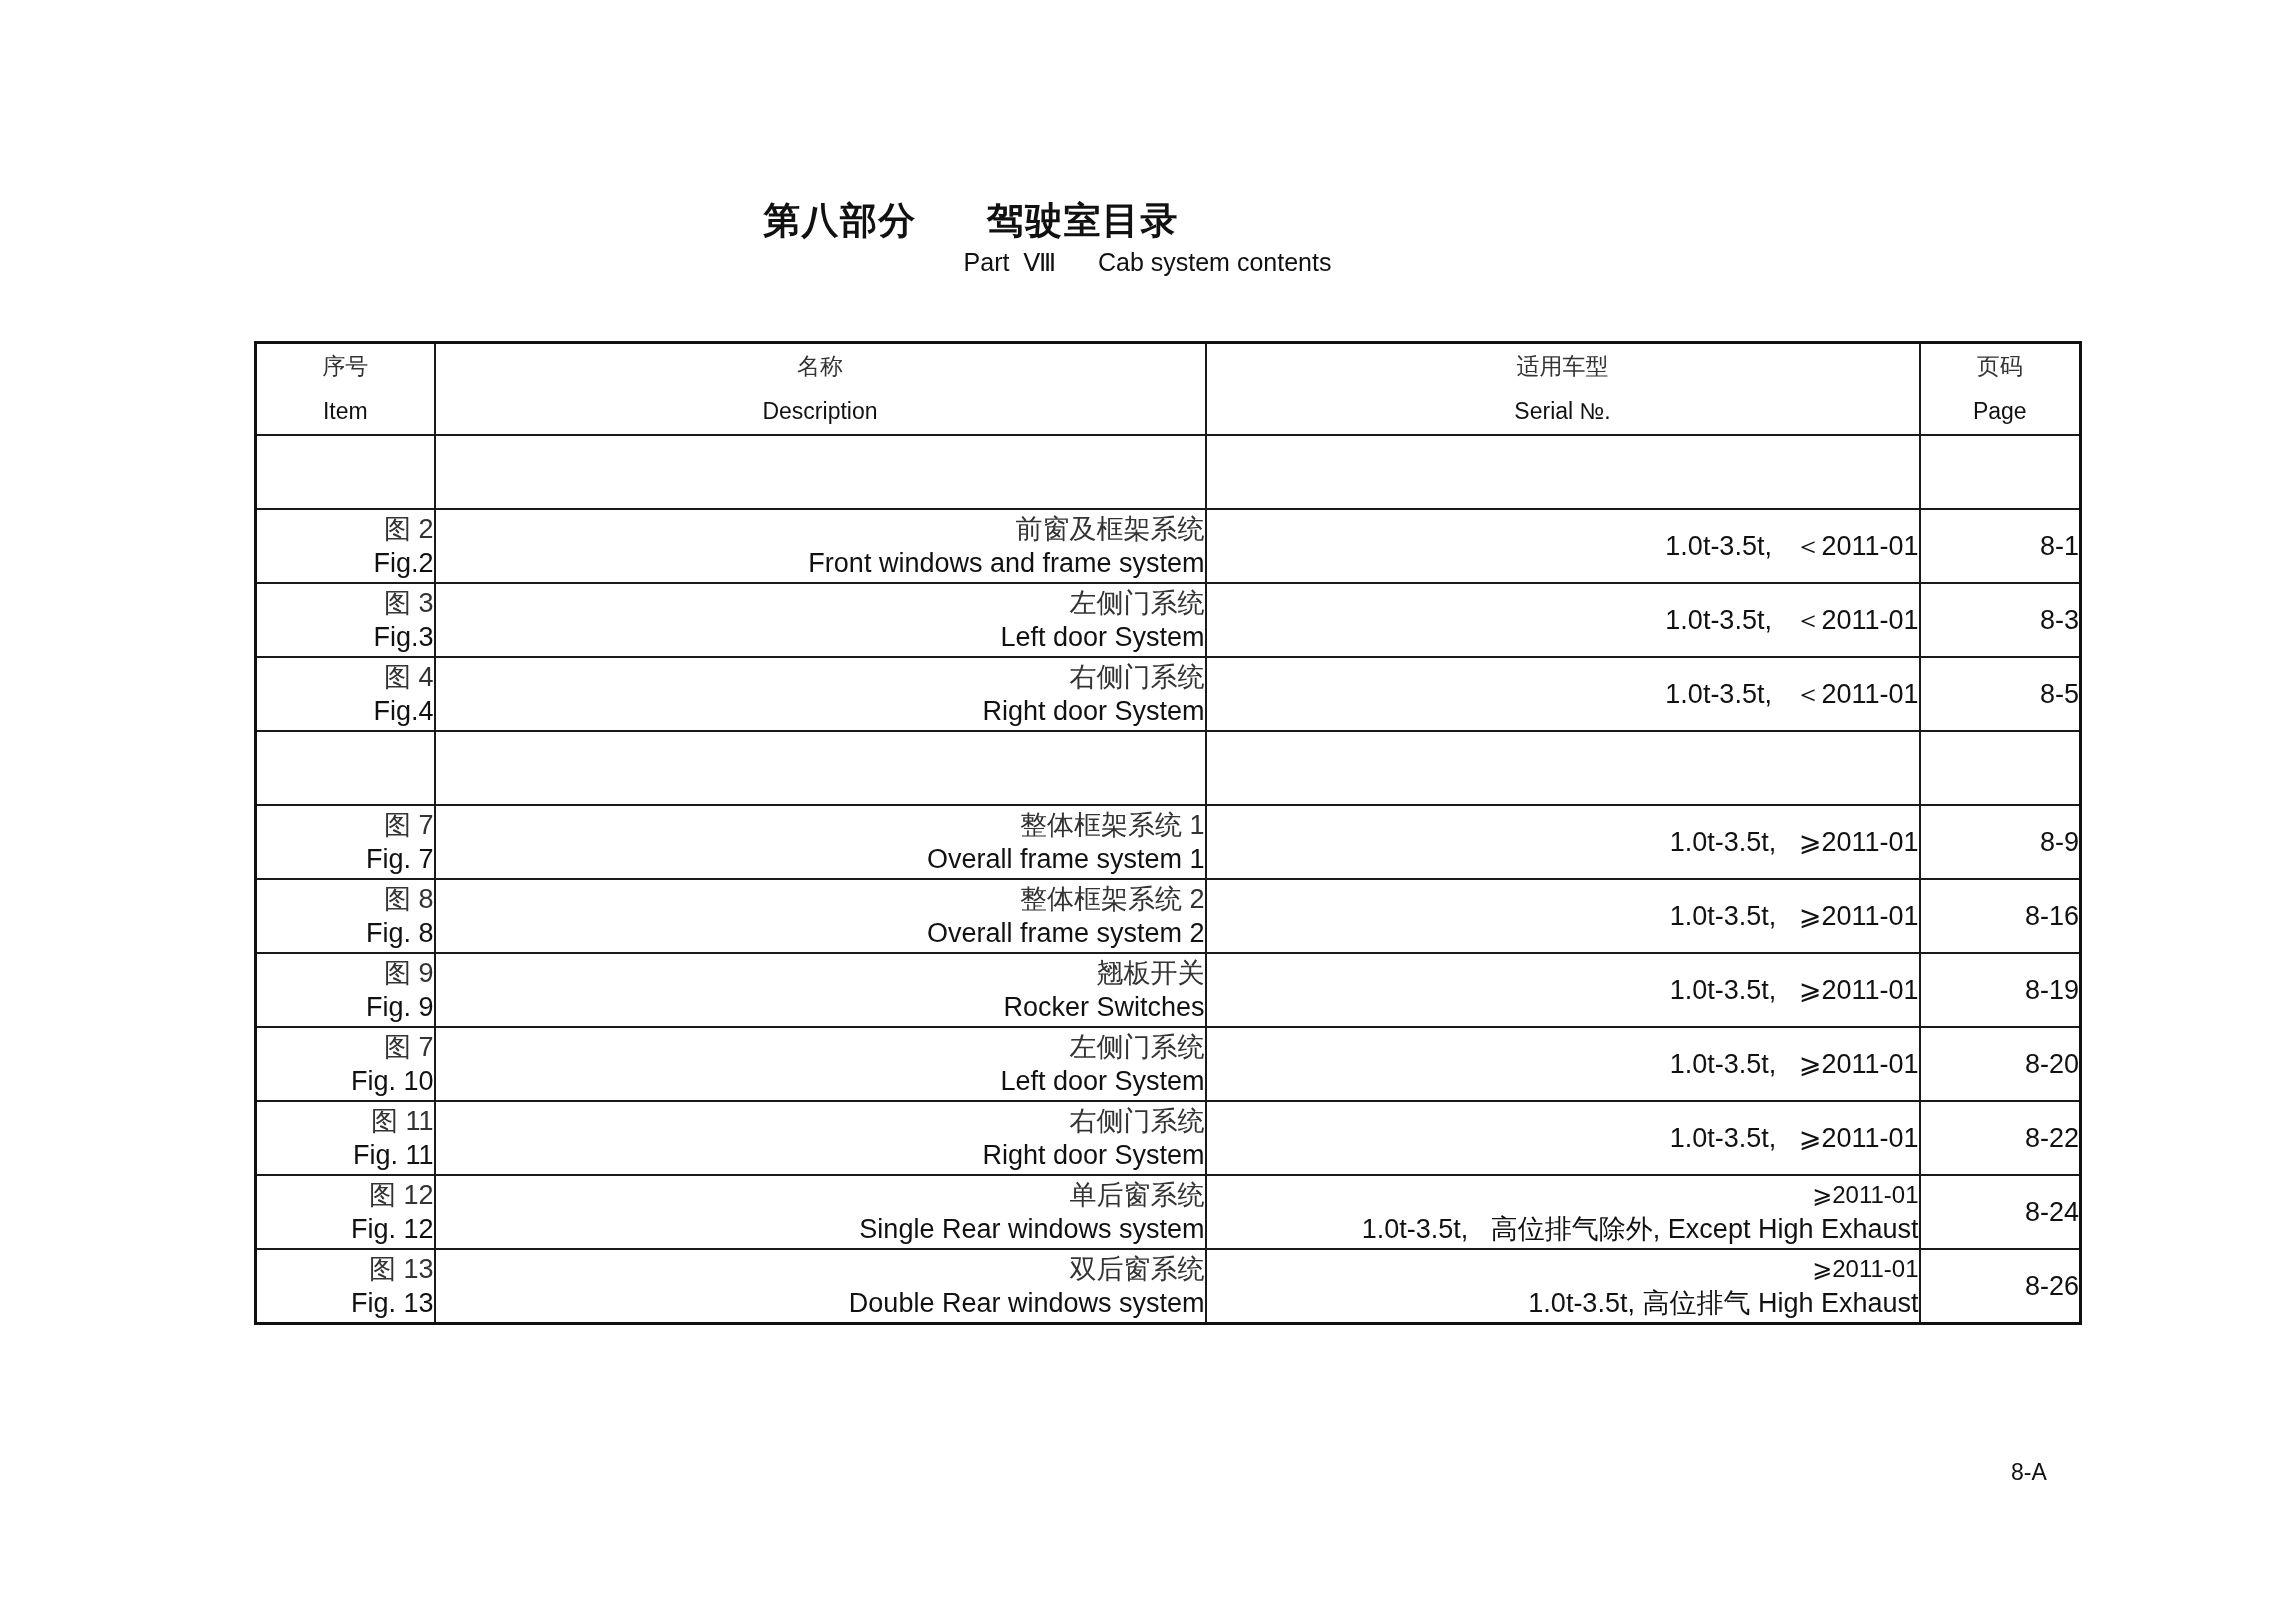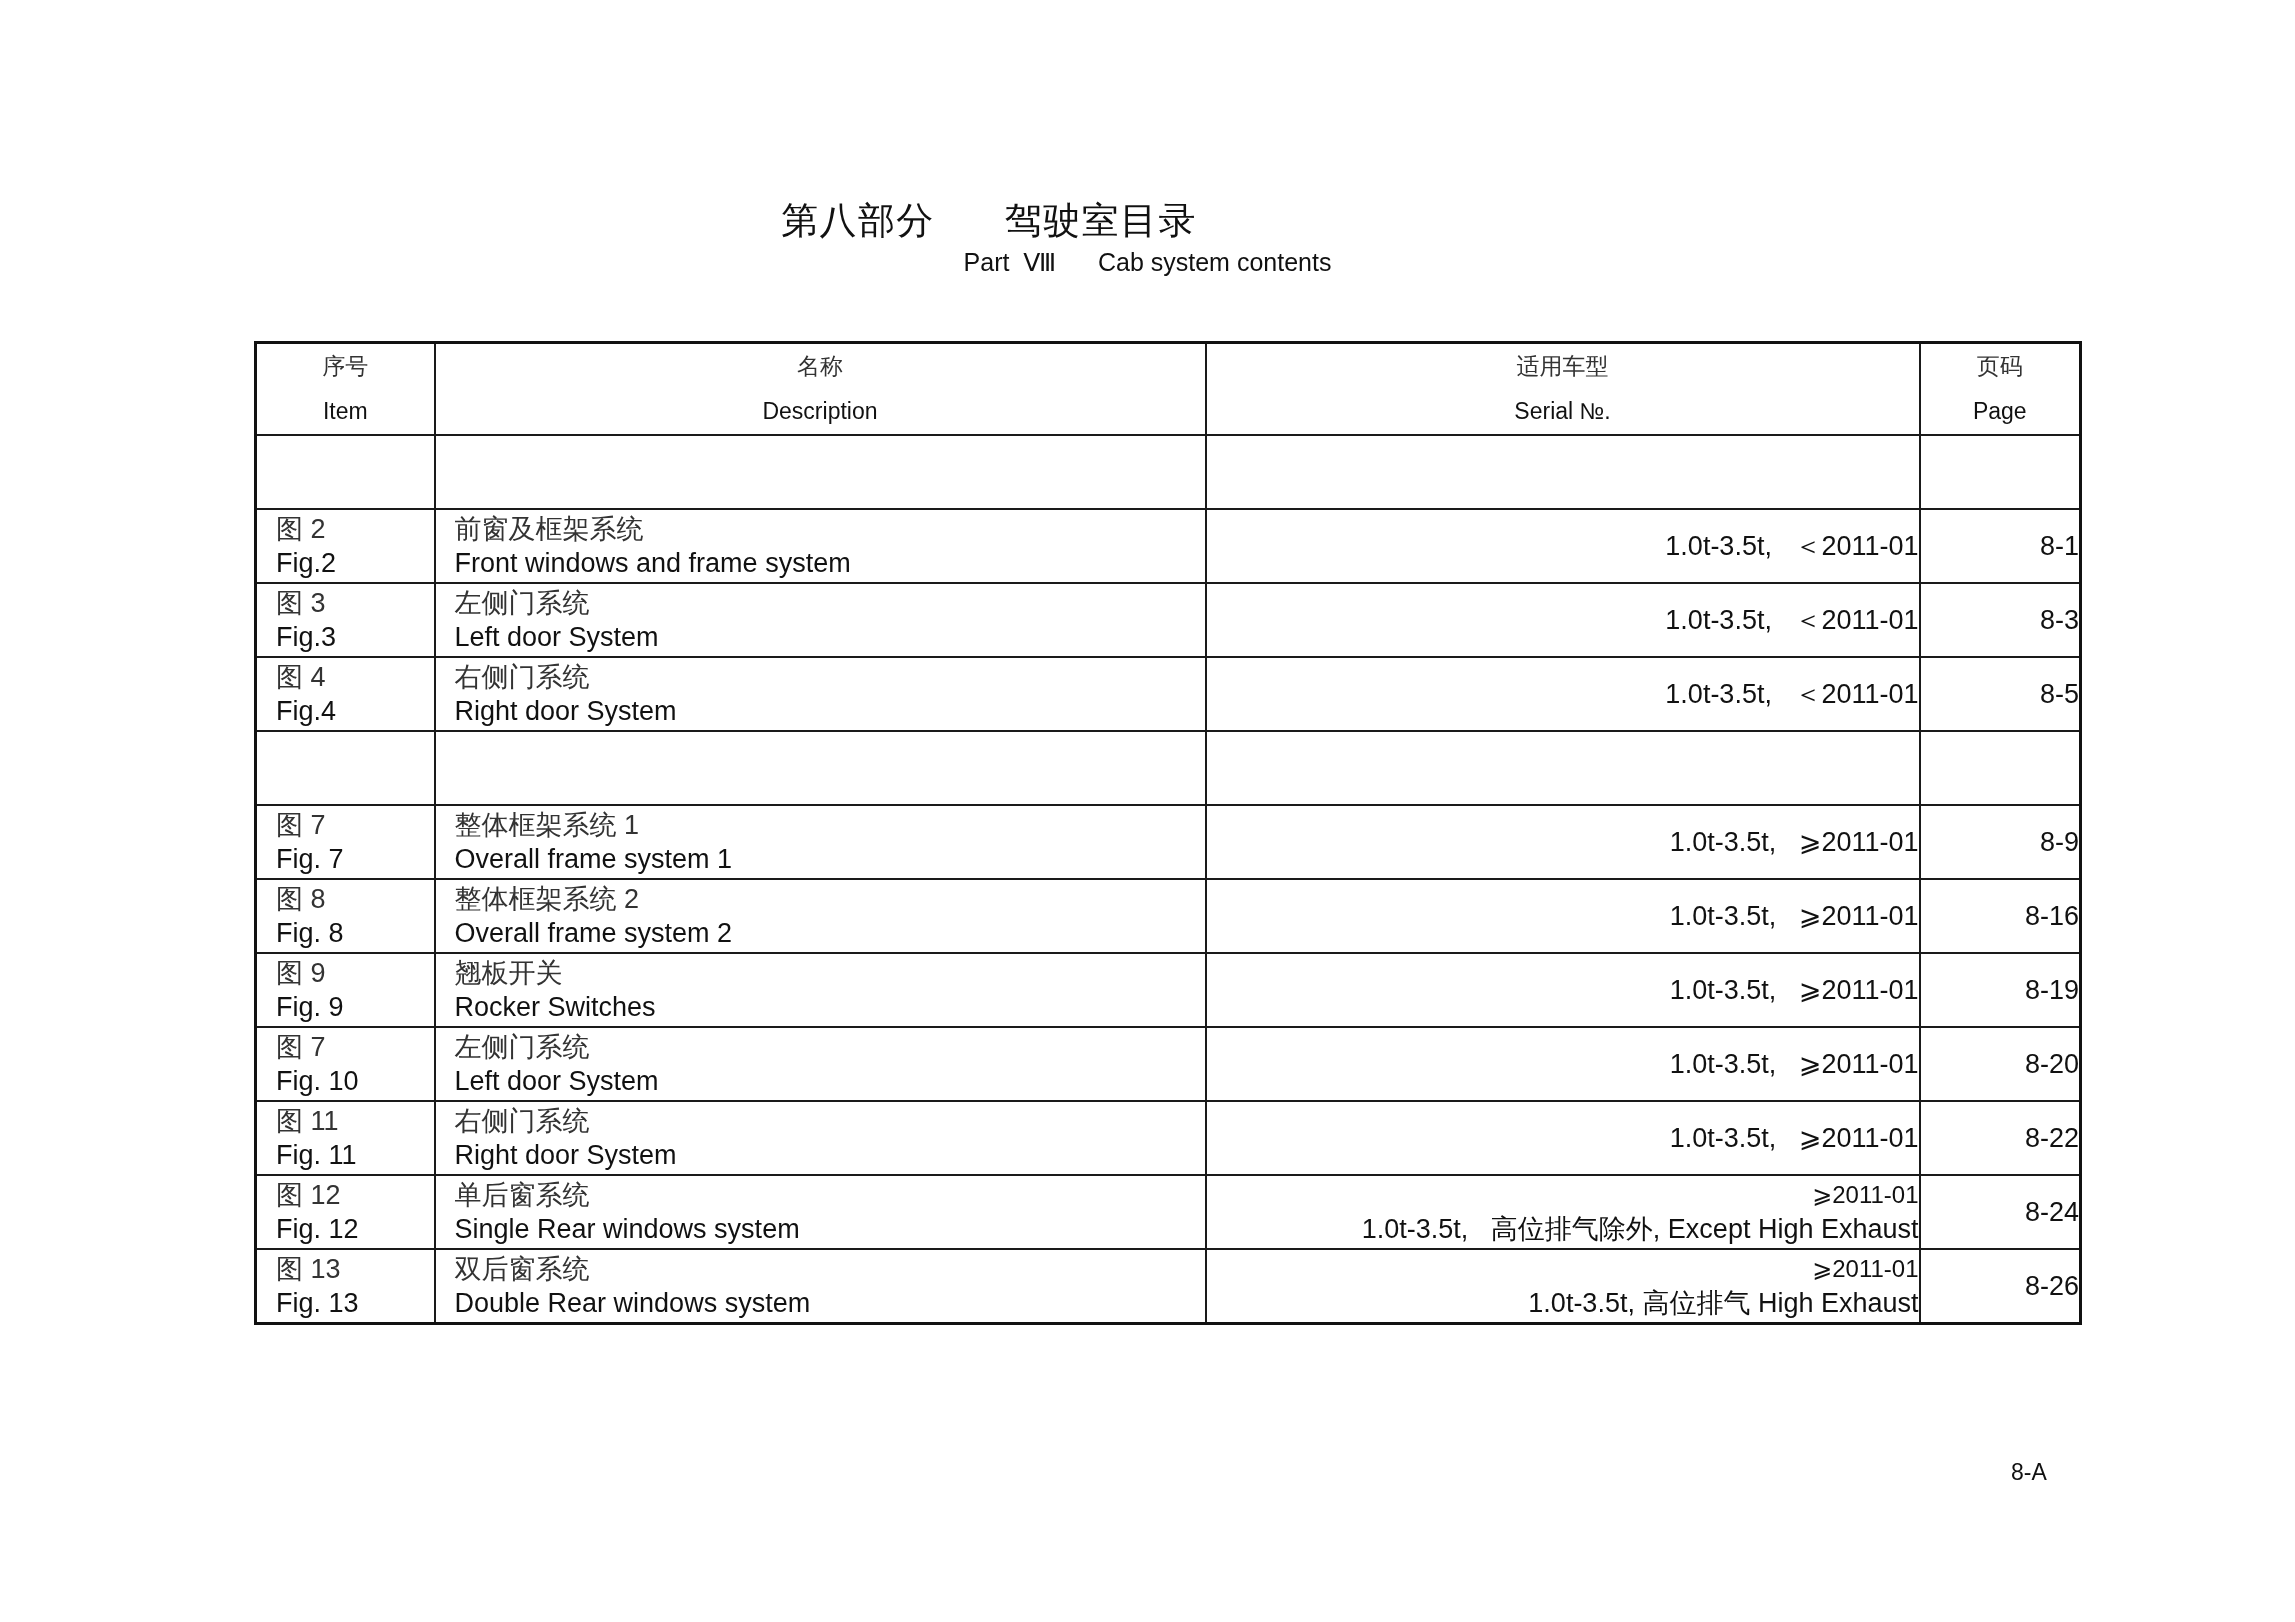--- a/index.html
+++ b/index.html
@@ -1,29 +1,29 @@
 <!DOCTYPE html>
 <html style="font-size:11px"><head>
 <meta charset="utf-8">
 <style>
   html, body { margin:0; padding:0; background:#ffffff; }
   body { width:2295px; height:1622px; position:relative; overflow:hidden;
          font-family:"Liberation Sans", "DejaVu Sans", sans-serif; color:#111111; }
   .title-zh { position:absolute; left:0; width:1942px; top:196px; text-align:center;
-              font-size:37px; font-weight:normal; letter-spacing:1.4px; white-space:pre;padding-left:18px; }
+              font-size:37px; font-weight:bold; letter-spacing:1.4px; white-space:pre; }
   .title-en { position:absolute; left:0; width:2295px; top:248px; text-align:center;
               font-size:25px; white-space:pre; }
   table.toc { position:absolute; left:254px; top:341px; width:1824px;
               border-collapse:collapse; border:3.4px solid #111; table-layout:fixed; }
   table.toc td, table.toc th { border:2px solid #1a1a1a; padding:0; vertical-align:middle; }
   col.c1 { width:179px; } col.c2 { width:771px; } col.c3 { width:714px; } col.c4 { width:161px; }
   thead th { height:90px; font-weight:normal; font-size:23px; text-align:center; line-height:45px; }
   thead tr { border-bottom:2.7px solid #111; }
   tbody tr { height:74px; }
-  .cell-item, .cell-desc { padding-left:19px !important; font-size:27px; line-height:34px; text-align:left; }
+  .cell-item, .cell-desc { padding-left:19px !important; font-size:27px; line-height:34px; text-align:right; }
   .cell-serial, .cell-page { text-align:right; font-size:27px; line-height:34px; }
   .serial-date { font-size:24px; }
   .zh { color:#333; }
   .page-footer { position:absolute; left:2011px; top:1459px; font-size:23px; }
 </style>
 </head>
 <body>
 
 <div class="title-zh">第八部分      驾驶室目录</div>
 <div class="title-en">Part  Ⅷ      Cab system contents</div>

